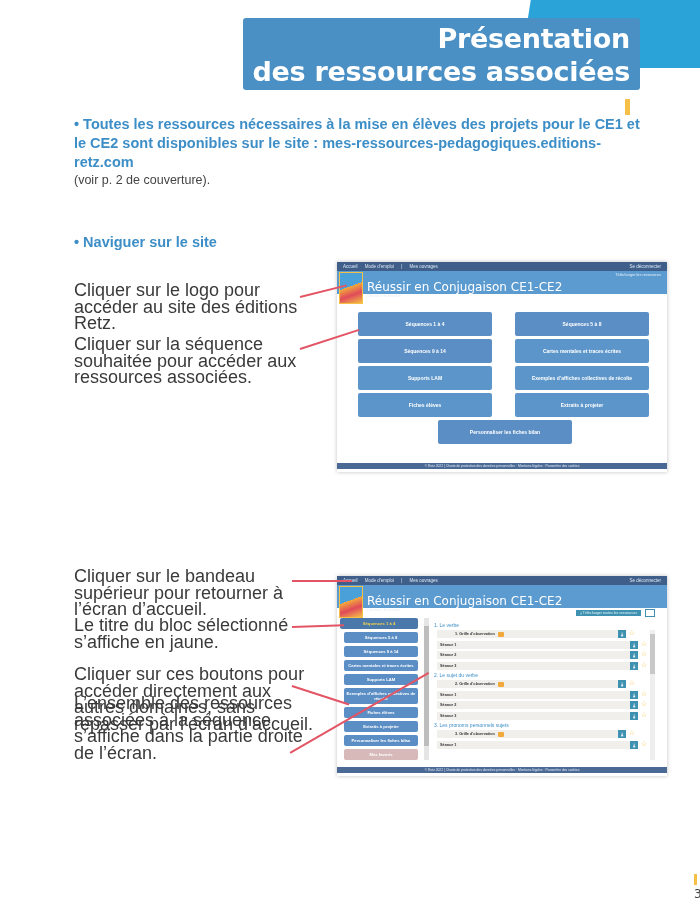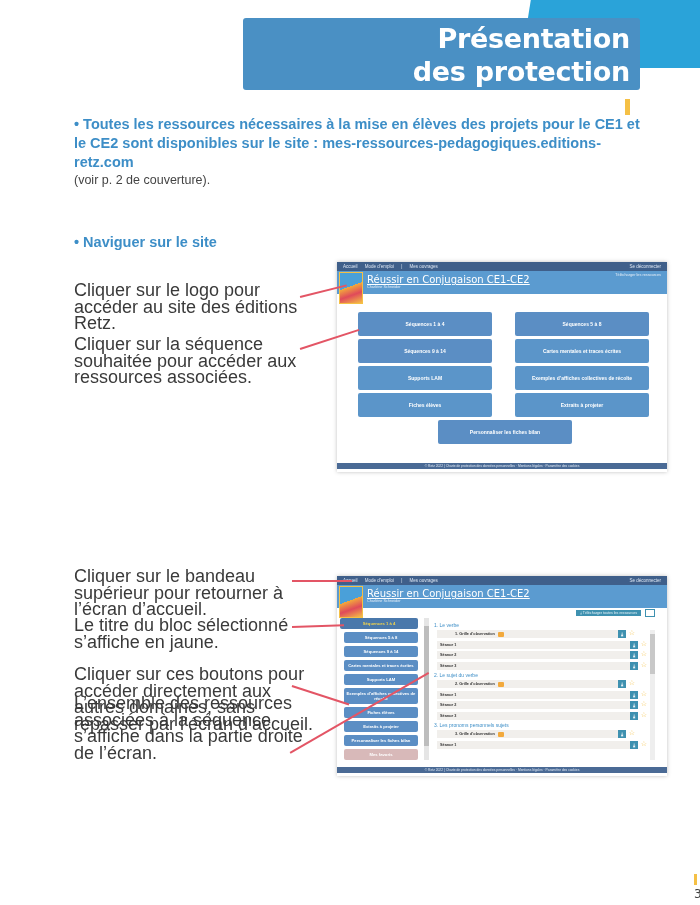--- a/index.html
+++ b/index.html
@@ -21,21 +21,21 @@
   .pointer { position: absolute; height: 1.5px; background: #e35565; transform-origin: left center; }
 
   
   .shot { position: absolute; left: 337px; width: 330px; background: #fff; box-shadow: 0 0 4px rgba(0,0,0,0.25); }
   .shot1 { top: 262px; height: 210px; }
   .shot2 { top: 576px; height: 200px; }
   .s-topnav { height: 9px; background: #3f5f8a; display: flex; justify-content: space-between; align-items: center; padding: 0 6px; font-size: 4.5px; color: #dfe8f4; }
   .s-topnav .links span { margin-right: 6px; }
   .s-header { height: 23px; background: #5b9bd0; position: relative; padding-left: 30px; }
   .s-logo { position: absolute; left: 2px; top: 1px; width: 24px; height: 32px; background: linear-gradient(160deg, #4aa0d9 0%, #4aa0d9 45%, #f2a93c 45%, #e04a5a 70%, #f5c045 100%); border: 1px solid #f5c045; }
-  .s-title { color: #fff; font-size: 10px; padding-top: 3px; font-family: "DejaVu Sans", sans-serif; text-decoration: underline; }
+  .s-title { color: #fff; font-size: 12px; padding-top: 9px; font-family: "DejaVu Sans", sans-serif; }
   .s-author { color: #e6eef7; font-size: 3.8px; }
   .s-dl-link { position: absolute; right: 6px; top: 2px; font-size: 3.8px; color: #e6eef7; }
   .s-grid { position: absolute; left: 21px; top: 50px; width: 292px; display: grid; grid-template-columns: 134px 134px; column-gap: 23px; row-gap: 3px; }
   .s-btn { height: 24px; background: #5b8ec4; color: #fff; border-radius: 2px; font-size: 5px; font-weight: bold; display: flex; align-items: center; justify-content: center; text-align: center; padding: 0 6px; line-height: 6px; }
   .s-btn.light { background: #5b95c9; }
   .s-btn-wide { position: absolute; left: 101px; top: 158px; width: 134px; height: 24px; background: #5b8ec4; }
   .s-footer { position: absolute; left: 0; right: 0; bottom: 3px; height: 6px; background: #4a6a95; color: #dfe8f4; font-size: 3.3px; text-align: center; line-height: 6px; }
 
   
   .s2-sidebar { position: absolute; left: 3px; top: 42px; width: 82px; height: 142px; overflow: hidden; }
@@ -58,21 +58,21 @@
 
   .page-num { position: absolute; left: 694px; top: 873px; font-size: 12px; color: #444; font-family: "DejaVu Sans", sans-serif; }
   .page-num .mark { display: inline-block; width: 3px; height: 11px; background: #f5c045; margin-right: 3px; vertical-align: -1px; }
 </style>
 </head>
 <body>
 
 <div class="corner-accent"></div>
 <div class="title-band">
   <div class="title-line">Présentation</div>
-  <div class="title-line"><span>des protection numériques</span><span class="title-bar"></span></div>
+  <div class="title-line"><span>des ressources associées</span><span class="title-bar"></span></div>
 </div>
 
 <div class="intro">
   <div class="intro-main">• Toutes les ressources nécessaires à la mise en élèves des projets pour le CE1 et le CE2 sont disponibles sur le site : mes-ressources-pedagogiques.editions-retz.com</div>
   <div class="intro-note">(voir p. 2 de couverture).</div>
 </div>
 
 <div class="section-head">• Naviguer sur le site</div>
 
 <div class="caption" style="top:282px;">Cliquer sur le logo pour accéder au site des éditions Retz.</div>

